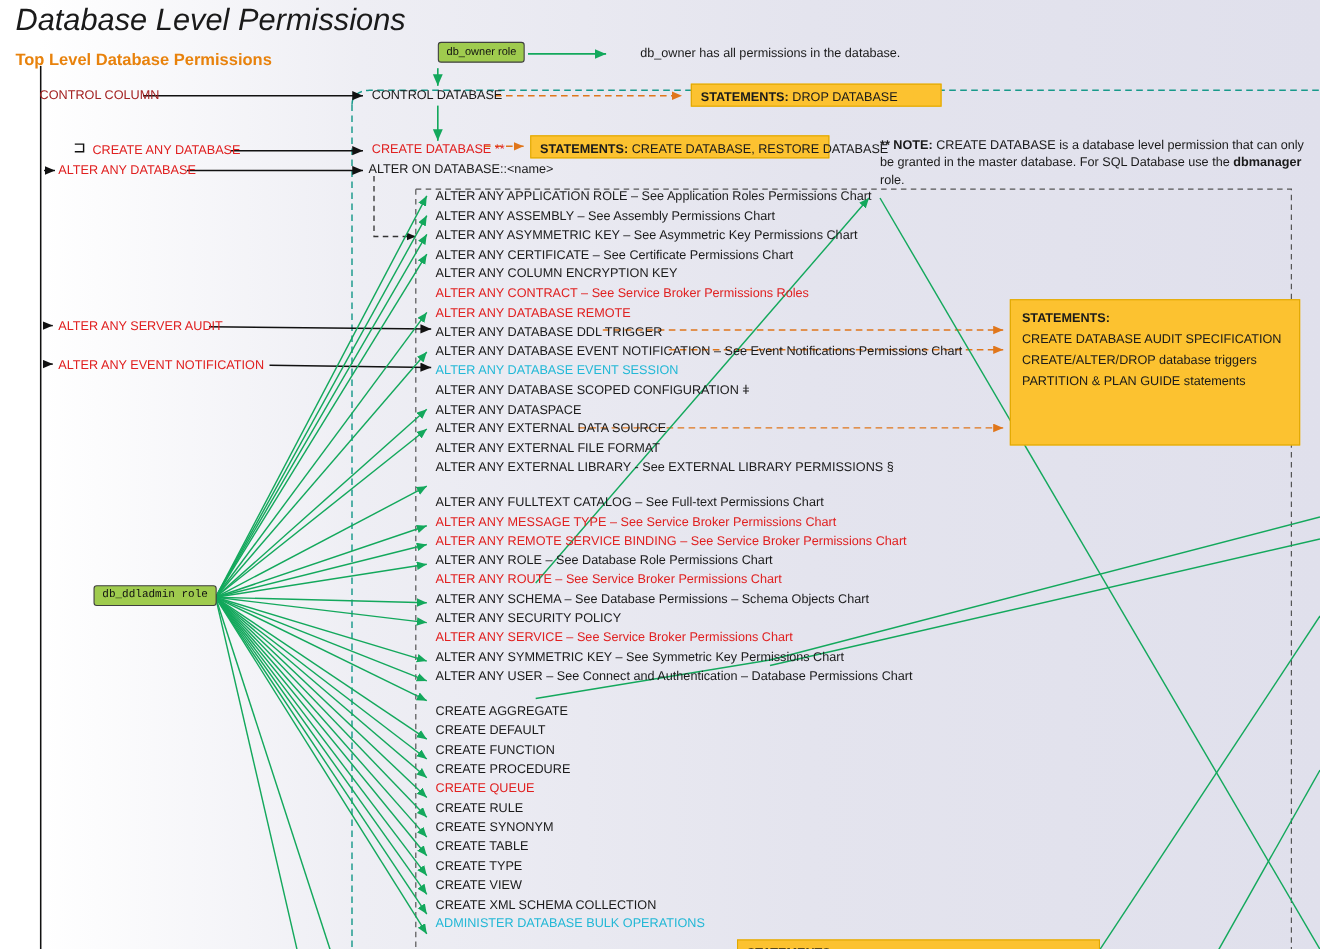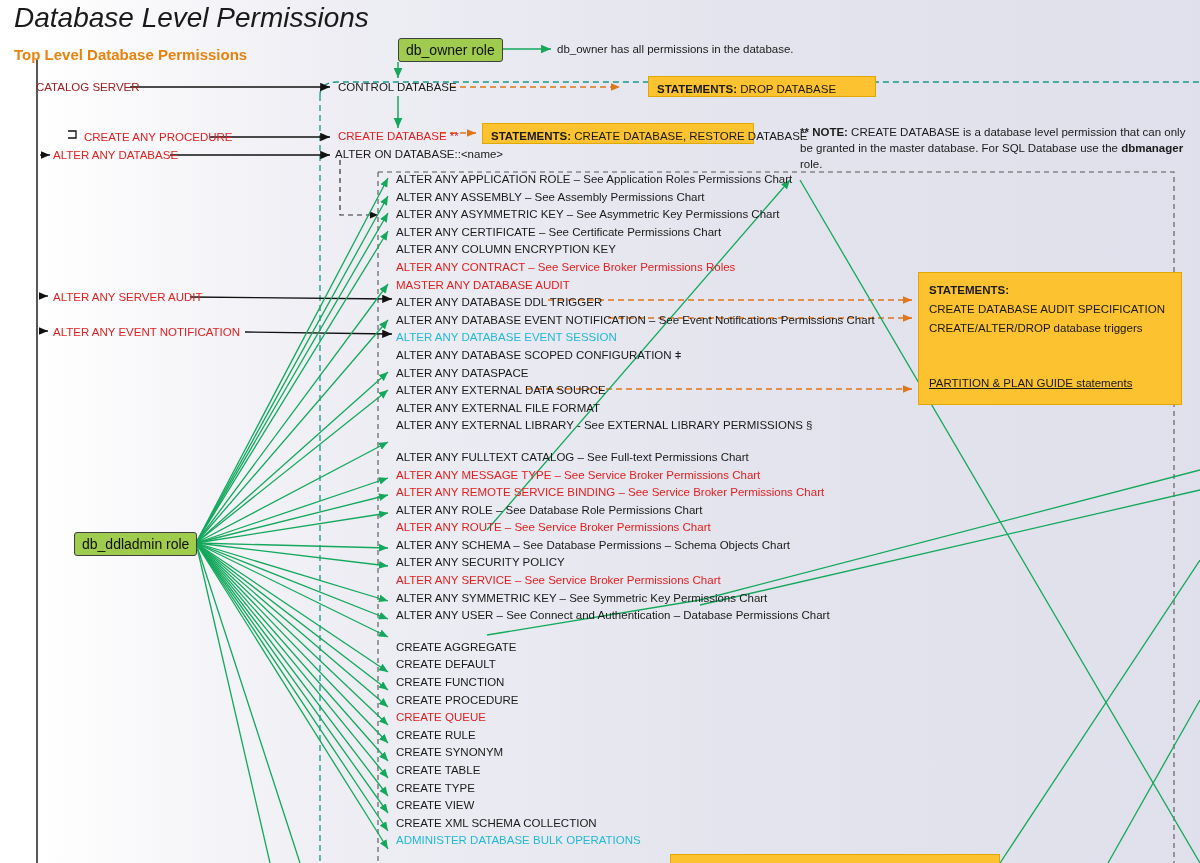--- a/index.html
+++ b/index.html
@@ -53,21 +53,21 @@
     font-size: 15px;
     font-weight: bold;
     color: #E8820C;
     white-space: nowrap;
   }
   .node {
     position: absolute;
     background: #9FCB4E;
     border: 1px solid #3f3f3f;
     border-radius: 3px;
-    font-size: 14px;
+    font-size: 10px;
     color: #111;
     padding: 3px 7px;
     white-space: nowrap;
     box-sizing: border-box;
   }
   .stmtbox {
     position: absolute;
     background: #FCC230;
     border: 1px solid #e0a800;
     font-size: 11.5px;
@@ -220,67 +220,67 @@
       <line x1="800" y1="180" x2="1200" y2="863"></line>
       <line x1="1108" y1="863" x2="1200" y2="700"></line>
       <line x1="1200" y1="560" x2="1000" y2="863"></line>
     </g>
   </svg>
 
   <div class="title">Database Level Permissions</div>
   <div class="subtitle">Top Level Database Permissions</div>
 
   <div class="node" style="left:398px; top:38px;">db_owner role</div>
-  <div class="node" style="left:74px; top:532px;">db_ddladmin role</div>
-
-  <div class="lbl black" style="left:557px; top:43px;">db_owner has all permissions in the database.</div>
-
-  <div class="lbl darkred" style="left:36px; top:81px;">CATALOG SERVER</div>
+  <div class="node" style="left:85px; top:532px;font-family:Liberation Mono, monospace;">db_ddladmin role</div>
+
+  <div class="lbl black" style="left:582px; top:43px;">db_owner has all permissions in the database.</div>
+
+  <div class="lbl darkred" style="left:36px; top:81px;">CONTROL COLUMN</div>
   <div class="lbl black" style="left:338px; top:81px;">CONTROL DATABASE</div>
 
-  <div class="lbl red" style="left:84px; top:131px;">CREATE ANY PROCEDURE</div>
+  <div class="lbl red" style="left:84px; top:131px;">CREATE ANY DATABASE</div>
   <div class="lbl red" style="left:53px; top:149px;">ALTER ANY DATABASE</div>
 
   <div class="lbl red" style="left:338px; top:130px;">CREATE DATABASE  **</div>
   <div class="lbl black" style="left:335px; top:148px;">ALTER ON DATABASE::&lt;name&gt;</div>
 
   <div class="lbl red" style="left:53px; top:291px;">ALTER ANY SERVER AUDIT</div>
   <div class="lbl red" style="left:53px; top:326px;">ALTER ANY EVENT NOTIFICATION</div>
 
-  <div class="stmtbox" style="left:628px; top:76px; width:228px; height:21px;margin-left:20px;">
+  <div class="stmtbox" style="left:628px; top:76px; width:228px; height:21px;">
     <b>STATEMENTS:</b><span> DROP DATABASE</span>
   </div>
 
   <div class="stmtbox" style="left:482px; top:123px; width:272px; height:21px;">
     <b>STATEMENTS:</b><span> CREATE DATABASE, RESTORE DATABASE</span>
   </div>
 
   <div class="stmtbox stmtbox-multi" style="left:918px; top:272px; width:264px; height:133px; padding:8px 10px;">
     <b>STATEMENTS:</b>
     <div>CREATE DATABASE AUDIT SPECIFICATION</div>
     <div>CREATE/ALTER/DROP database triggers</div>
-    <div style="margin-top:36px;text-decoration:underline;">PARTITION &amp; PLAN GUIDE statements</div>
+    <div style="">PARTITION &amp; PLAN GUIDE statements</div>
   </div>
 
   <div class="stmtbox" style="left:670px; top:854px; width:330px; height:20px;">
     <b>STATEMENTS:</b>
   </div>
 
   <div class="note" style="left:800px; top:124px;">
     <b>** NOTE:</b><span> CREATE DATABASE is a database level permission that can only be granted in the master database. For SQL Database use the </span><b>dbmanager</b><span> role.</span>
   </div>
 
   <div class="perm-list" id="perm-list">
       <div class="perm-item">ALTER ANY APPLICATION ROLE – See Application Roles Permissions Chart</div>
       <div class="perm-item">ALTER ANY ASSEMBLY – See Assembly Permissions Chart</div>
       <div class="perm-item">ALTER ANY ASYMMETRIC KEY – See Asymmetric Key Permissions Chart</div>
       <div class="perm-item">ALTER ANY CERTIFICATE – See Certificate Permissions Chart</div>
       <div class="perm-item">ALTER ANY COLUMN ENCRYPTION KEY</div>
       <div class="perm-item red">ALTER ANY CONTRACT – See Service Broker Permissions Roles</div>
-      <div class="perm-item red">MASTER ANY DATABASE AUDIT</div>
+      <div class="perm-item red">ALTER ANY DATABASE REMOTE</div>
       <div class="perm-item">ALTER ANY DATABASE DDL TRIGGER</div>
       <div class="perm-item">ALTER ANY DATABASE EVENT NOTIFICATION – See Event Notifications Permissions Chart</div>
       <div class="perm-item cyan">ALTER ANY DATABASE EVENT SESSION</div>
       <div class="perm-item">ALTER ANY DATABASE SCOPED CONFIGURATION ǂ</div>
       <div class="perm-item">ALTER ANY DATASPACE</div>
       <div class="perm-item">ALTER ANY EXTERNAL DATA SOURCE</div>
       <div class="perm-item">ALTER ANY EXTERNAL FILE FORMAT</div>
       <div class="perm-item">ALTER ANY EXTERNAL LIBRARY - See EXTERNAL LIBRARY PERMISSIONS §</div>
       <div class="perm-item gap">ALTER ANY FULLTEXT CATALOG – See Full-text Permissions Chart</div>
       <div class="perm-item red">ALTER ANY MESSAGE TYPE – See Service Broker Permissions Chart</div>

